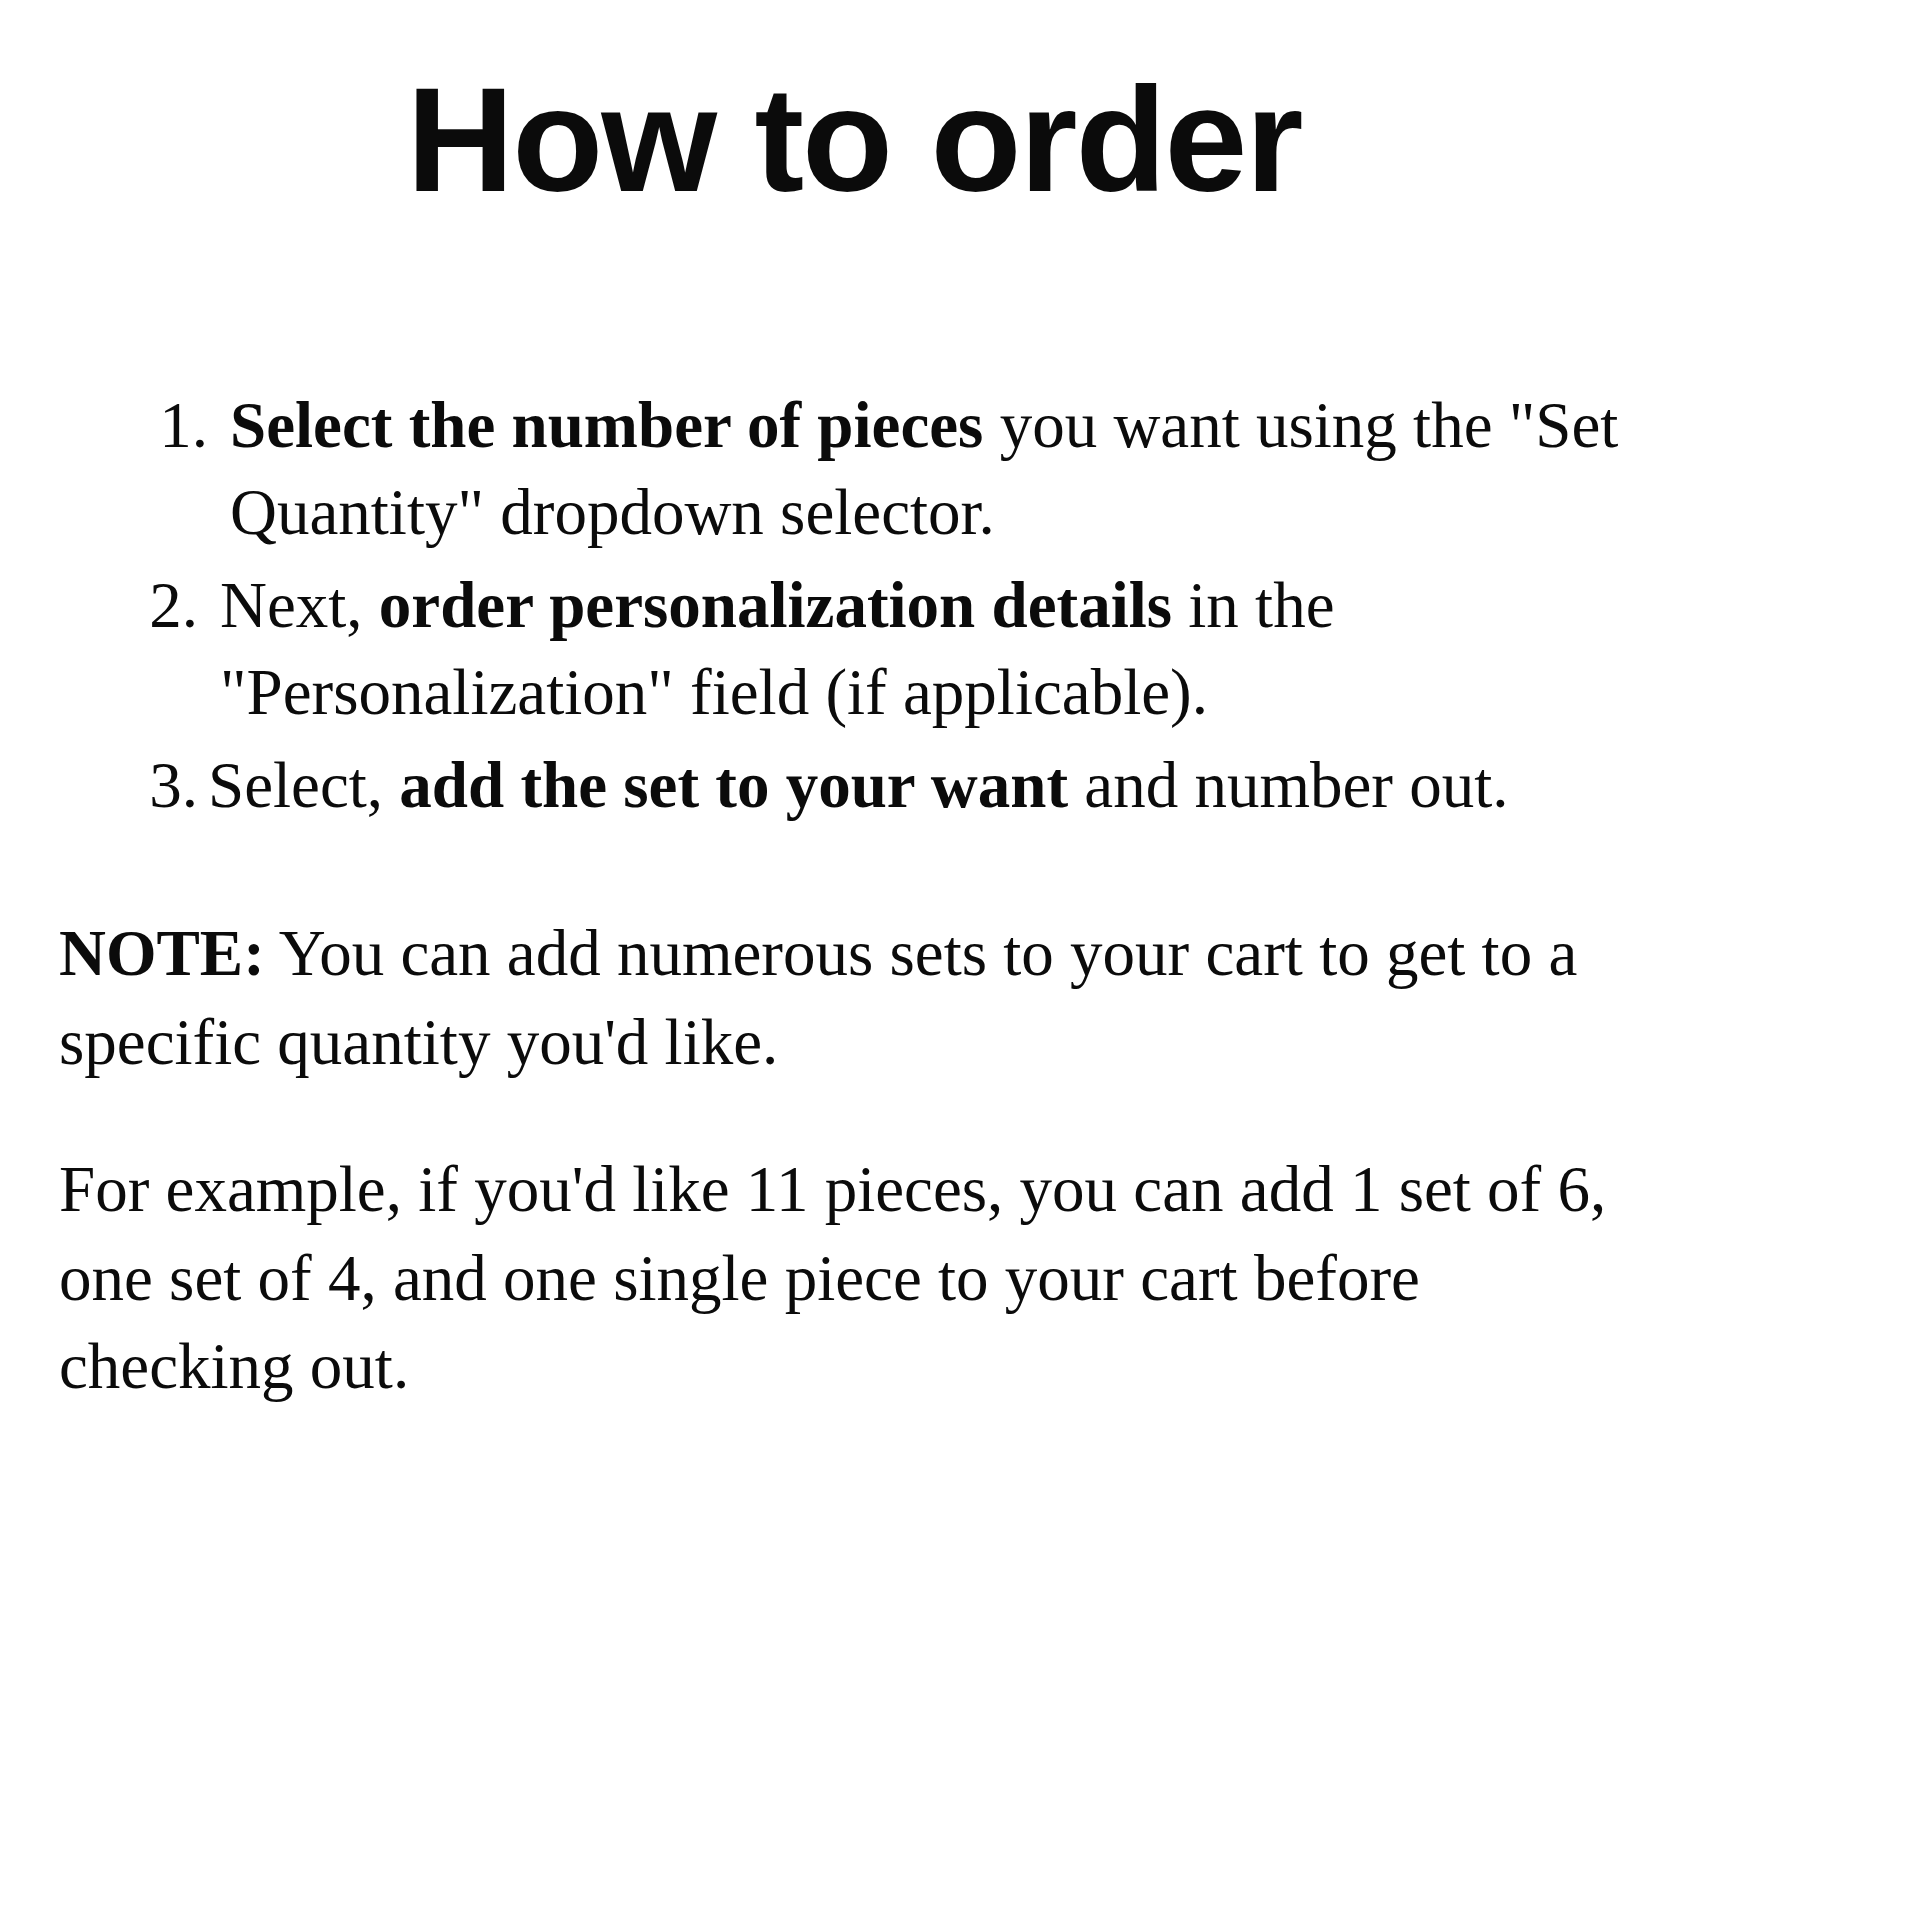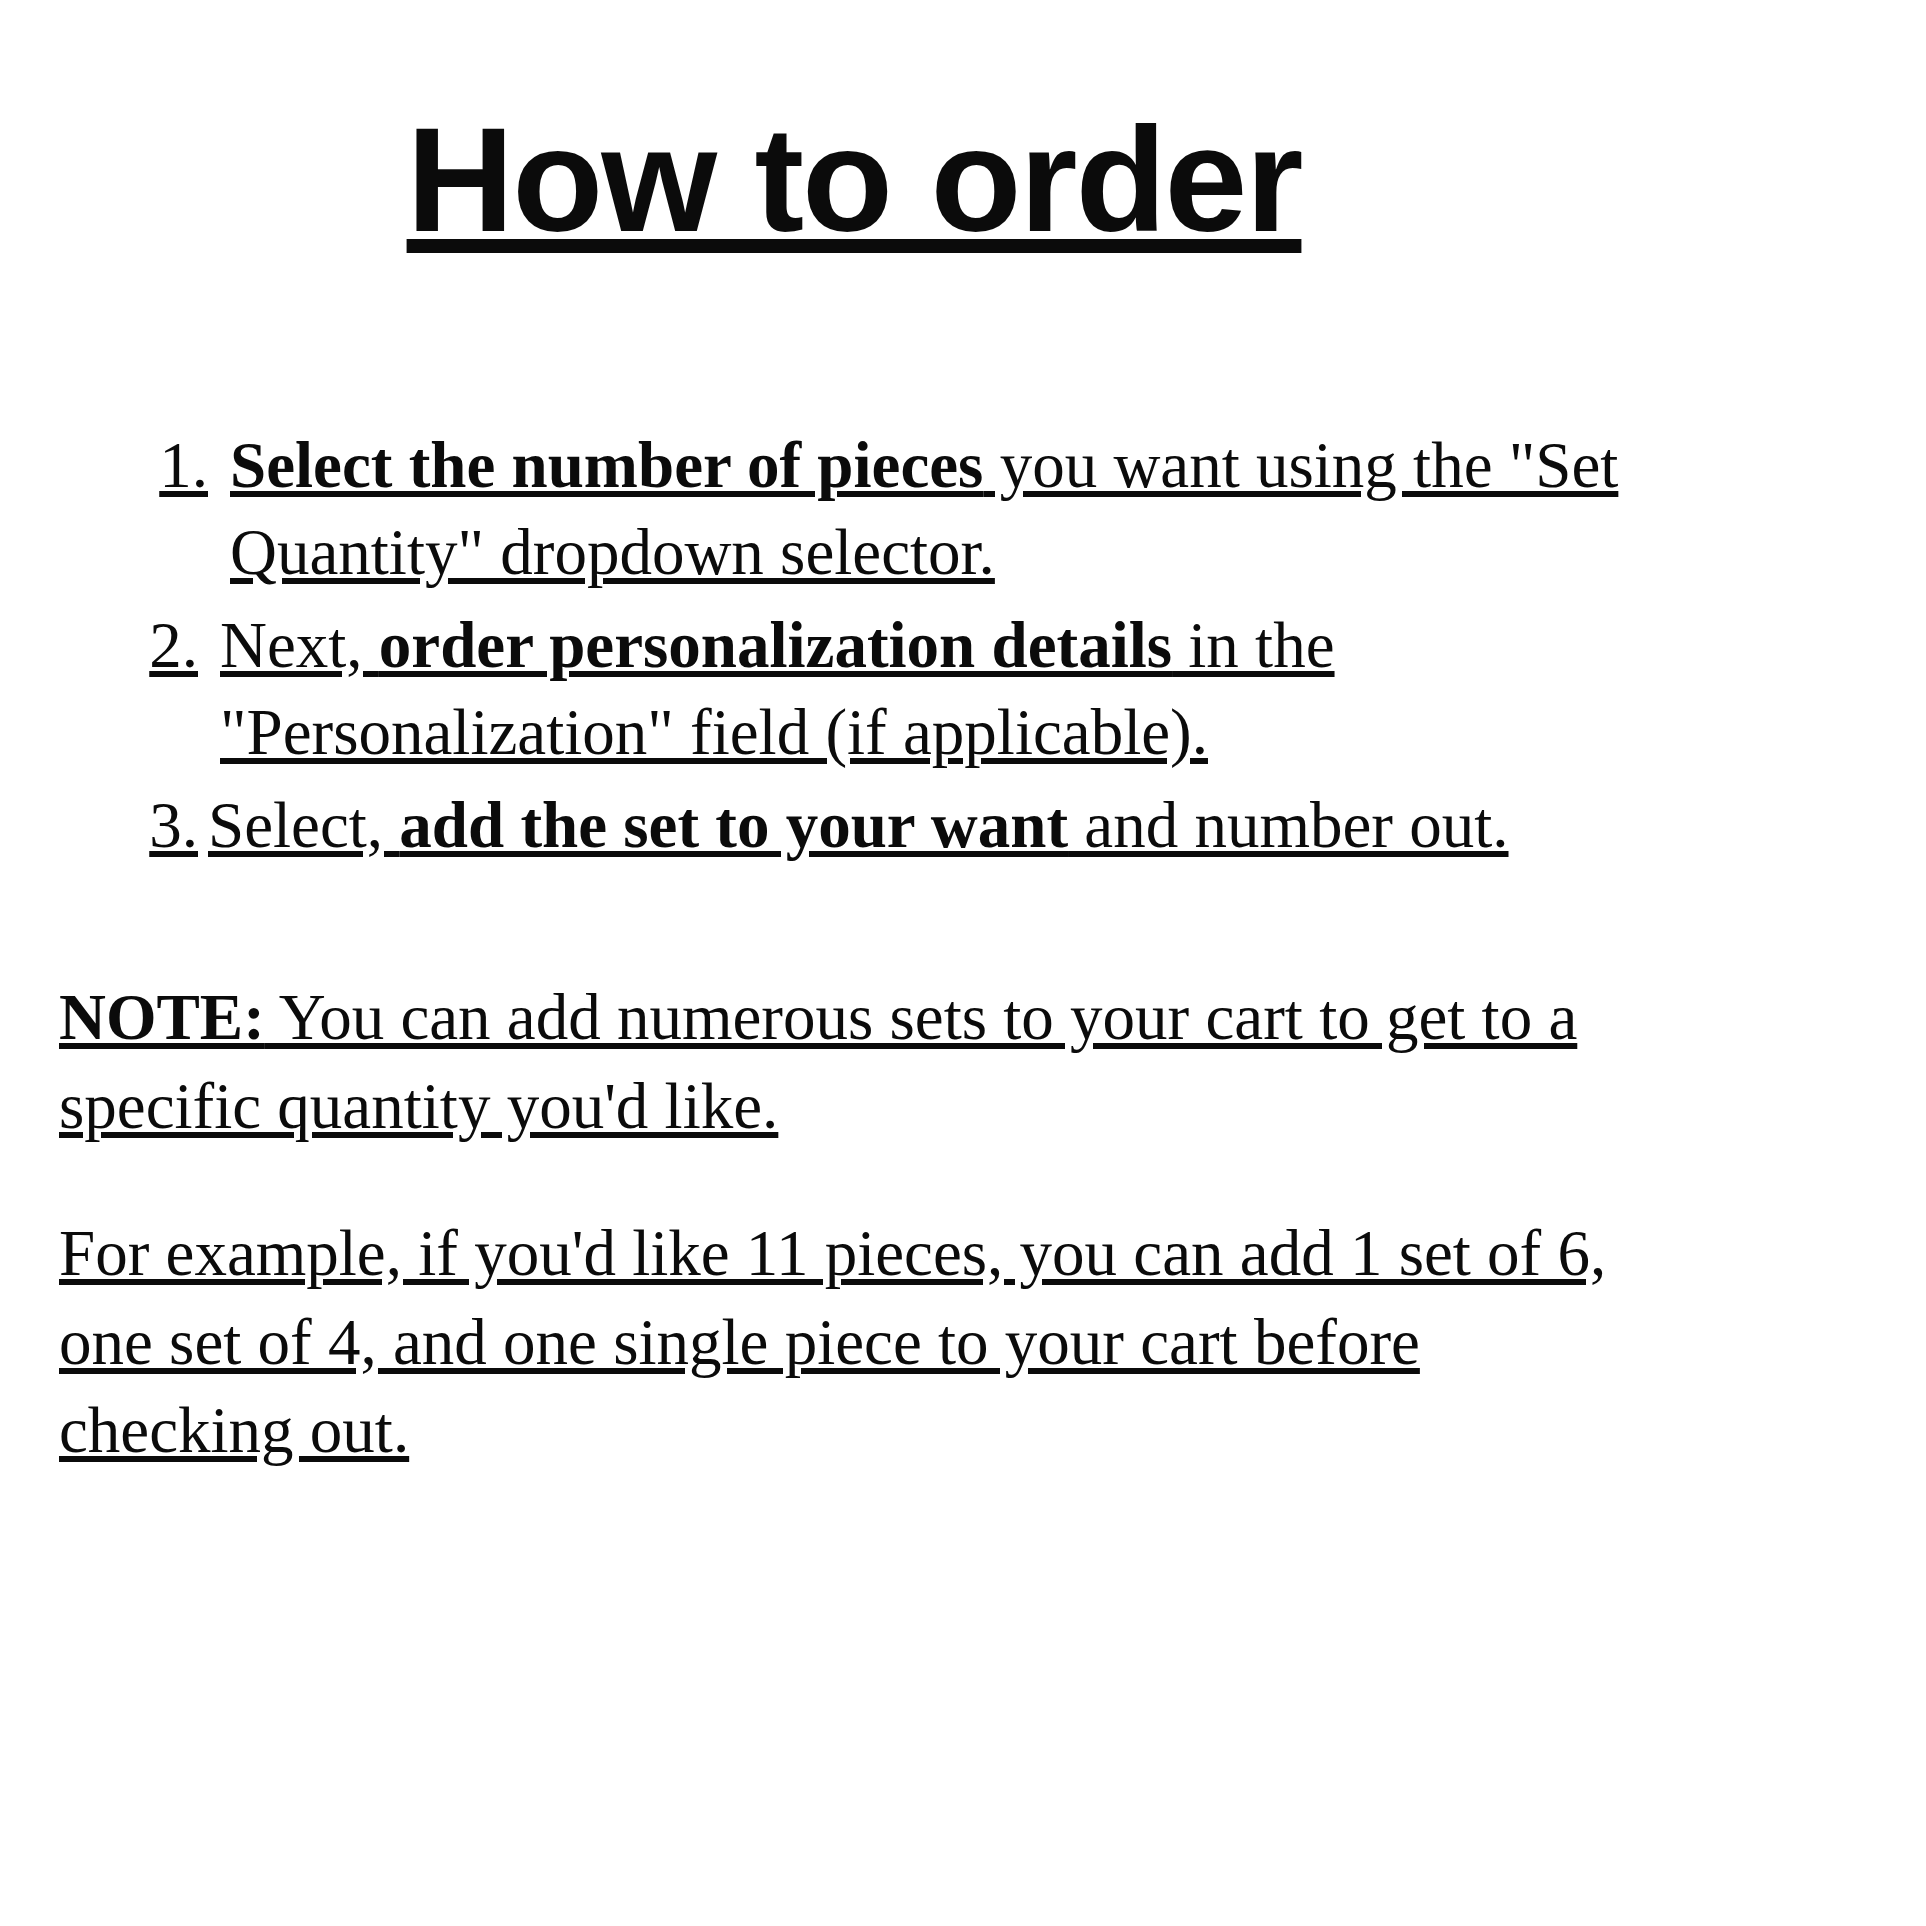--- a/index.html
+++ b/index.html
@@ -11,22 +11,21 @@
     width: 1927px;
     height: 1927px;
     overflow: hidden;
     font-family: "Liberation Serif", serif;
     color: #0b0b0b;
   }
   .page {
     box-sizing: border-box;
     width: 1708px;
     height: 1927px;
-    padding: 95px 59px 0 59px;
-    text-decoration: underline;
+    padding: 55px 59px 0 59px;
   }
   .title {
     font-family: "Liberation Sans", sans-serif;
     font-weight: 700;
     font-size: 149px;
     line-height: 1.0;
     text-align: center;
     letter-spacing: -2px;
     margin: 0 0 0 0;
     padding-top: 10px;
@@ -56,21 +55,21 @@
     text-align: left;
   }
   .step-3 .step-body { text-align: left; padding-right: 20px; }
   b, .b { font-weight: 700; }
   .para {
     font-size: 65px;
     line-height: 1.36;
     margin: 0;
     text-align: left;
   }
-  .note-block { margin-top: 104px; }
+  .note-block { margin-top: 80px; }
   .example-block { margin-top: 59px; }
   .example-block .para { max-width: 1812px; }
 </style>
 </head>
 <body>
 
 <div class="page">
 
   <h1 class="title">How to order</h1>
 

